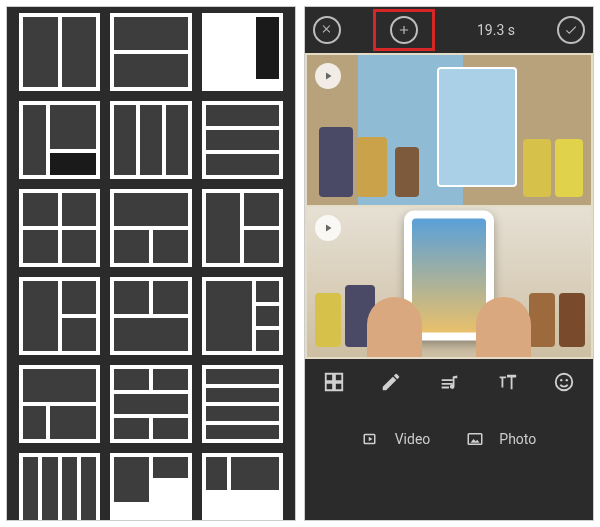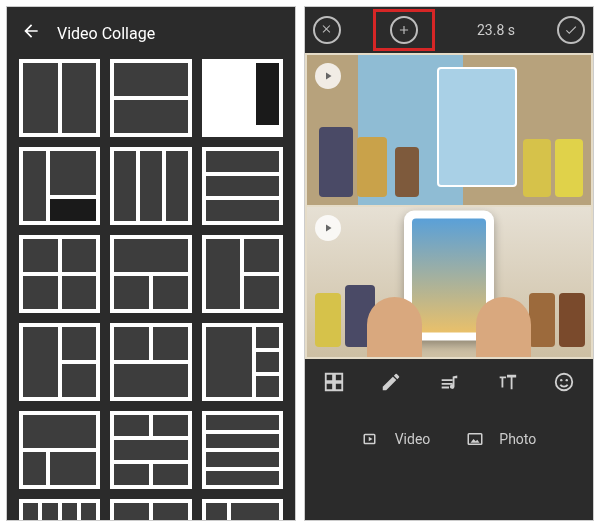--- a/index.html
+++ b/index.html
@@ -148,28 +148,20 @@
     color: #ccc;
     font-size: 14px;
   }
   .bottom-row .opt { display: flex; align-items: center; gap: 15px; }
   .bottom-row svg { width: 18px; height: 18px; fill: #d0d0d0; }
 </style>
 </head>
 <body>
 
 <div class="pane">
-  <div class="left-header">
-    <span>
-      <svg viewBox="0 0 24 24">
-          <path d="M20 11H7.8l5.6-5.6L12 4l-8 8 8 8 1.4-1.4L7.8 13H20z"></path>
-        </svg>
-    </span>
-    <span>Video Collage</span>
-  </div>
   <div class="layout-grid">
 
     <div class="tpl" style="grid-template-columns:1fr 1fr">
       <div class="cell"></div>
         <div class="cell"></div>
     </div>
     <div class="tpl" style="grid-template-rows:1fr 1fr">
       <div class="cell"></div>
         <div class="cell"></div>
     </div>
@@ -275,21 +267,21 @@
     </div>
     <div class="spacer-flex"></div>
     <div class="add-wrap">
       <div class="icon-btn">
         <svg viewBox="0 0 24 24">
             <path d="M11 5h2v6h6v2h-6v6h-2v-6H5v-2h6z"></path>
           </svg>
       </div>
     </div>
     <div class="spacer-flex"></div>
-    <span class="duration">23.8 s</span>
+    <span class="duration">19.3 s</span>
     <div class="spacer-flex"></div>
     <div class="icon-btn">
       <svg viewBox="0 0 24 24">
           <path d="M9 16.2 4.8 12l-1.4 1.4L9 19 21 7l-1.4-1.4z"></path>
         </svg>
     </div>
   </div>
 
   <div class="media-area">
     <div class="clip">

